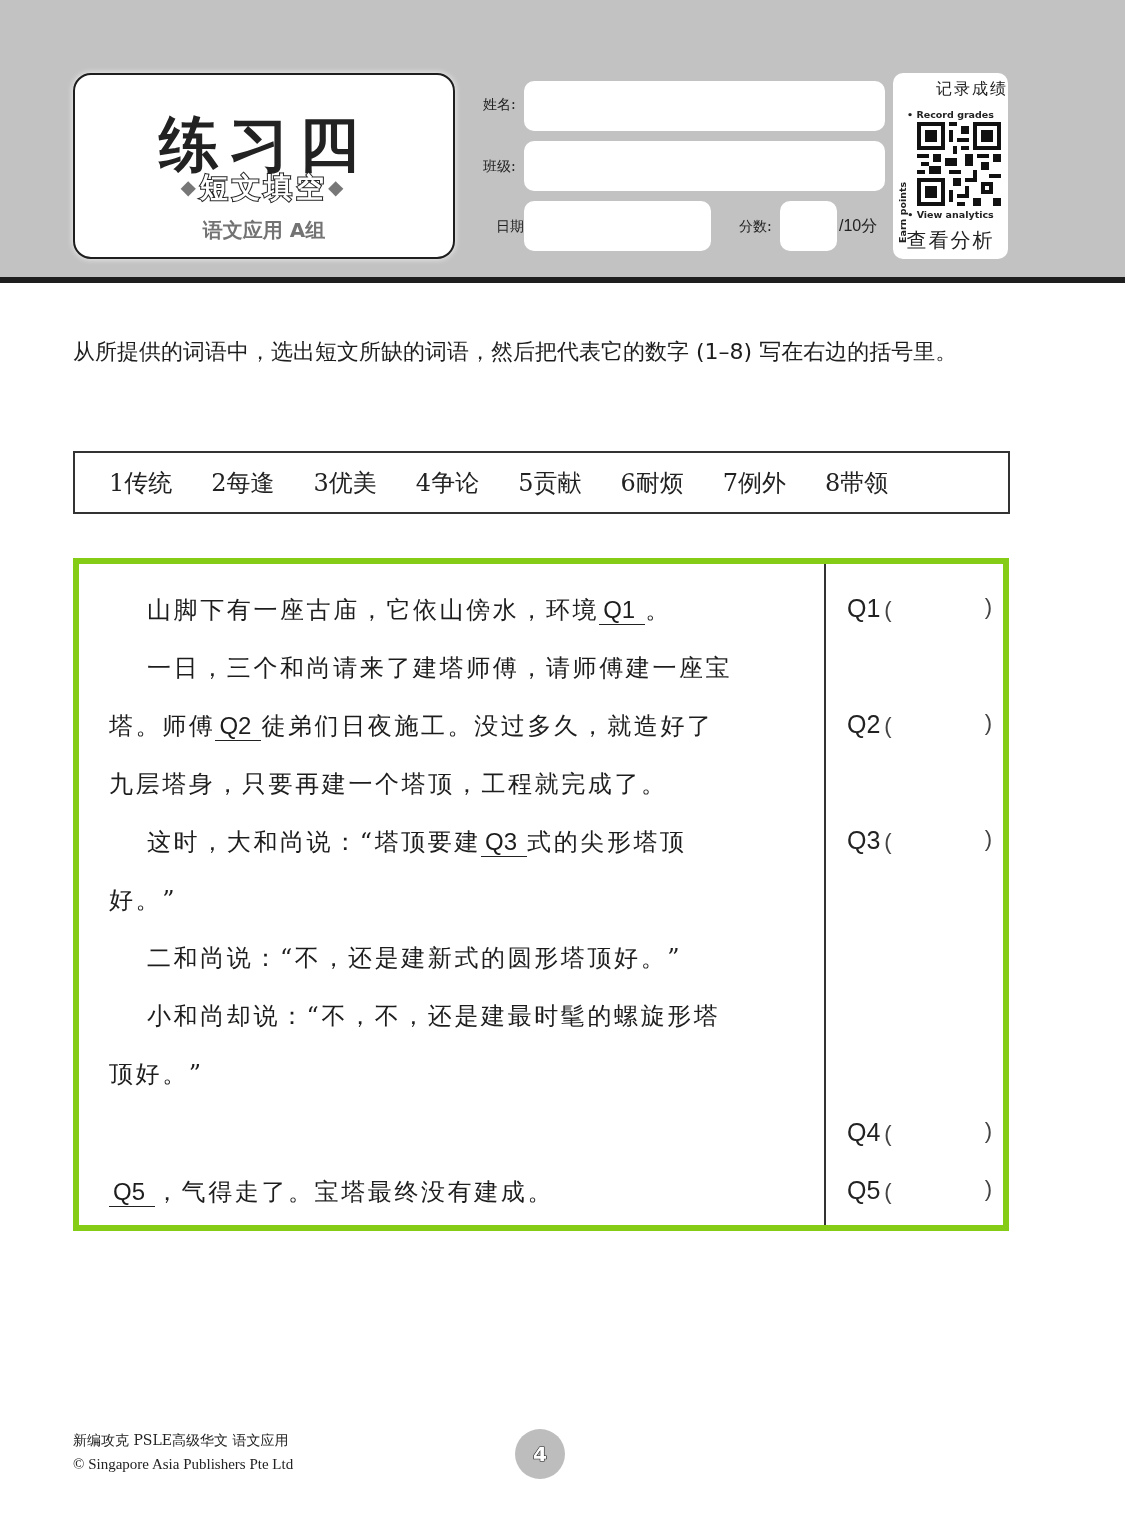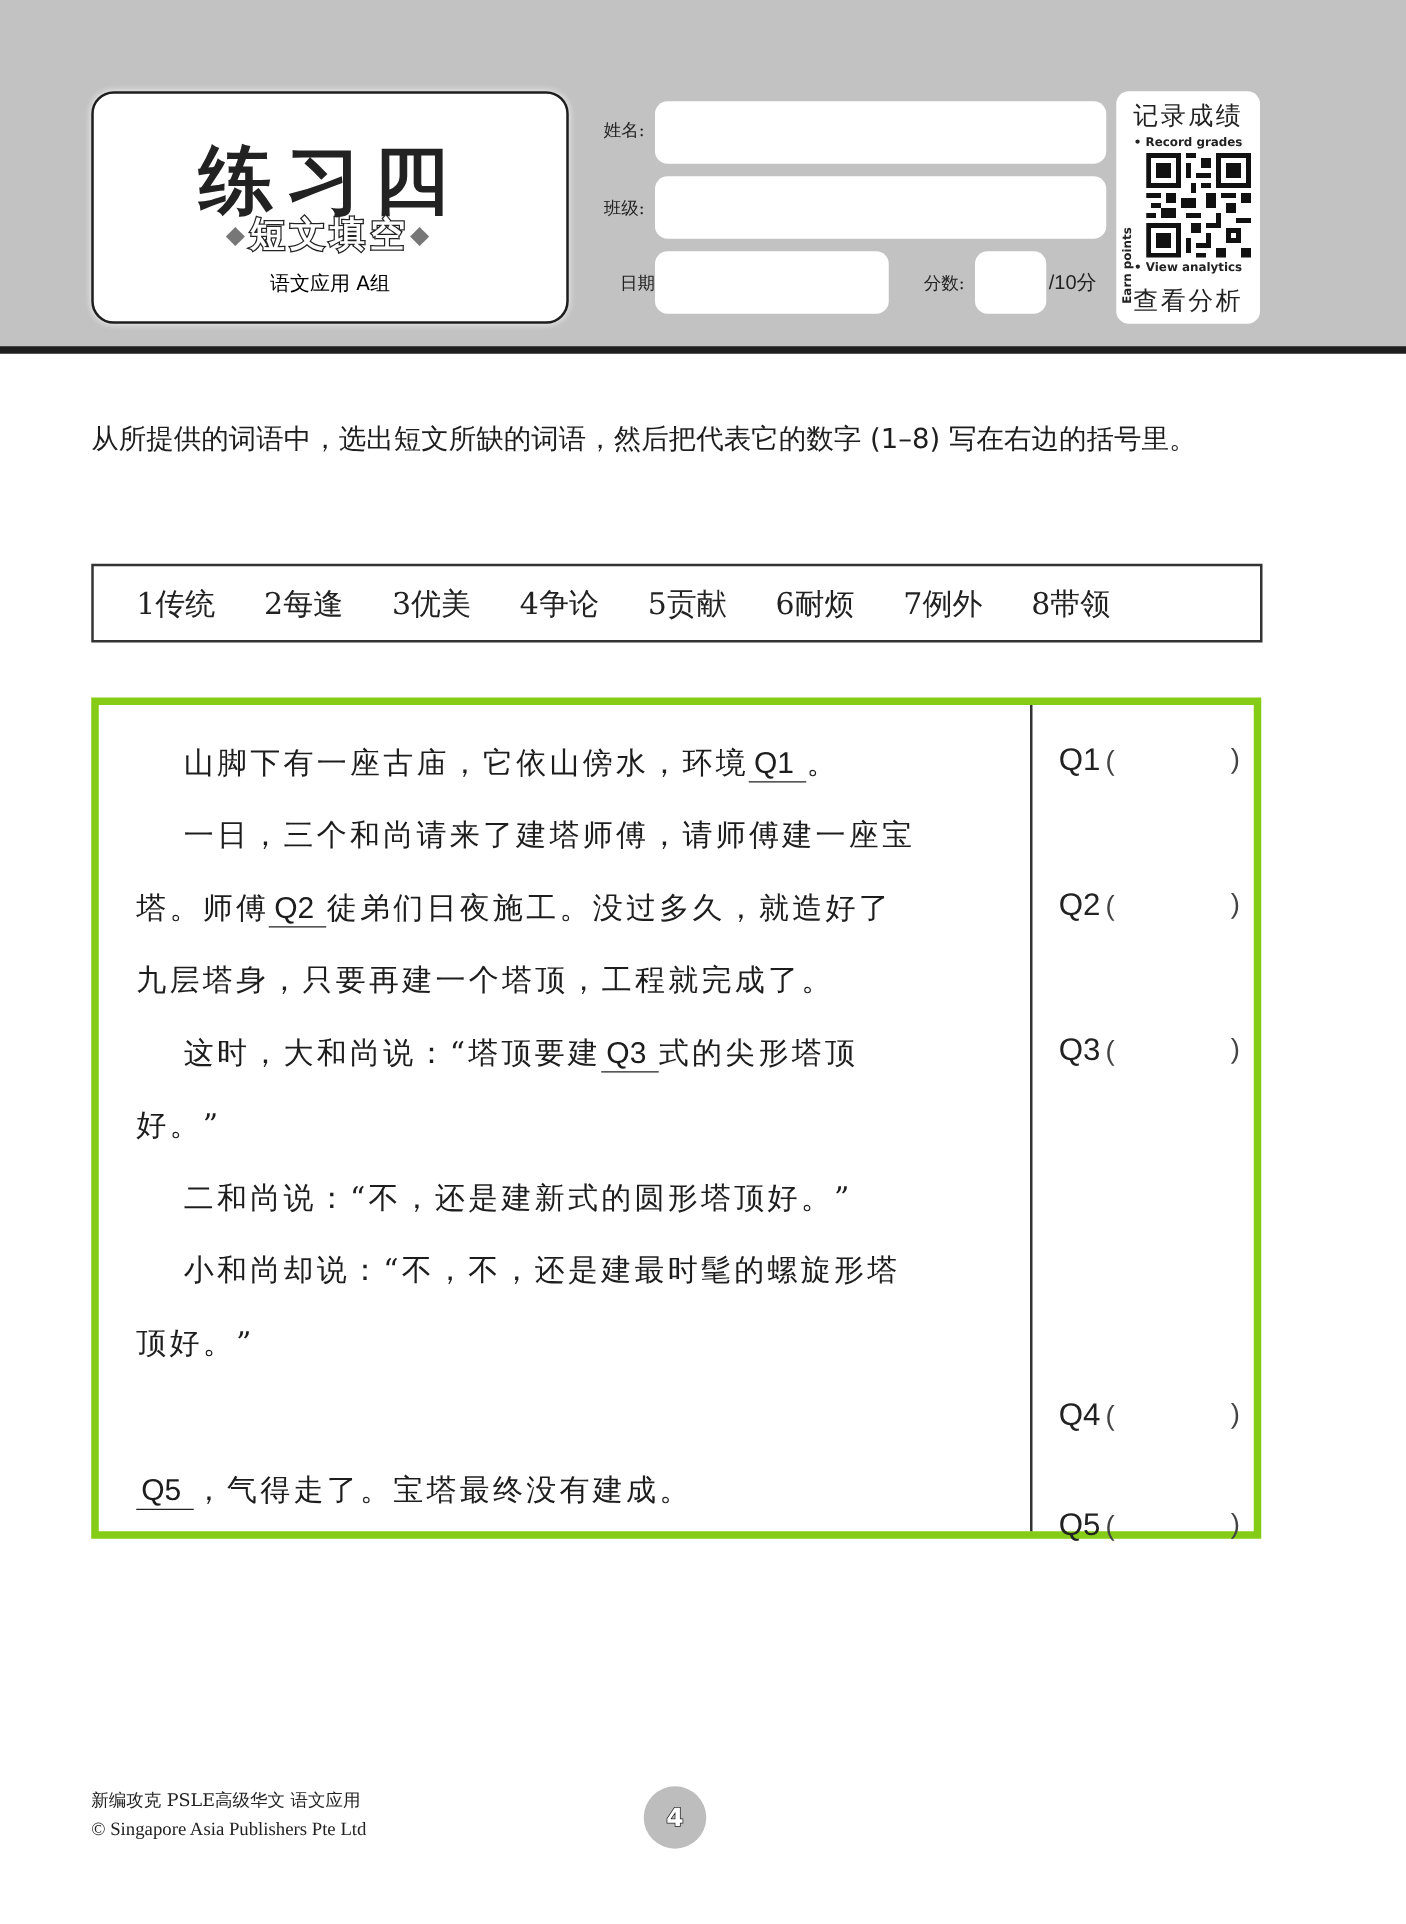--- a/index.html
+++ b/index.html
@@ -11,27 +11,27 @@
   .header-rule { position: absolute; left: 0; top: 277px; width: 1125px; height: 6px; background: #1e1e1e; }
 
   .title-card { position: absolute; left: 73px; top: 73px; width: 382px; height: 186px; background: #fff;
     border: 2px solid #1e1e1e; border-radius: 18px; box-shadow: 0 0 6px rgba(255,255,255,0.8); text-align: center; }
   .title-main { position: absolute; left: 0; right: 0; top: 30px; font-family: "DejaVu Sans", sans-serif;
     font-weight: bold; font-size: 60px; letter-spacing: 10px; color: #222; }
   .title-sub { position: absolute; left: 0; right: 0; top: 94px; font-size: 28px; font-weight: bold; color: #fff;
     -webkit-text-stroke: 2px #222; letter-spacing: 4px; }
   .title-sub .diamond { color: #777; -webkit-text-stroke: 0; font-size: 20px; vertical-align: 3px; }
   .title-sub .sub-text { paint-order: stroke fill; }
-  .title-group { position: absolute; left: 0; right: 0; top: 142px; font-size: 16px; font-weight: normal; color: #000000; }
+  .title-group { position: absolute; left: 0; right: 0; top: 142px; font-size: 20px; font-weight: bold; color: #737373; }
 
   .field-label { position: absolute; font-family: "DejaVu Serif", serif; font-size: 14px; color: #222; }
   .field-box { position: absolute; background: #fff; border-radius: 10px; }
 
   .qr-card { position: absolute; left: 893px; top: 73px; width: 115px; height: 186px; background: #fff; border-radius: 10px; }
-  .qr-top { position: absolute; left: 0; right: 0; top: 6px; text-align: center; font-size: 20px; letter-spacing: 2px; color: #222; }
+  .qr-top { position: absolute; left: 0; right: 0; top: 6px; text-align: right; font-size: 16px; letter-spacing: 2px; color: #222; }
   .qr-bullet { position: absolute; left: 0; right: 0; text-align: center; font-size: 9.5px; font-weight: bold; color: #222; }
   .qr-side { position: absolute; left: 4px; top: 170px; transform-origin: 0 0; transform: rotate(-90deg); font-size: 9.5px; font-weight: bold; color: #222; white-space: nowrap; }
   .qr-code { position: absolute; left: 24px; top: 49px; width: 84px; height: 84px; }
   .qr-bottom { position: absolute; left: 0; right: 0; top: 154px; text-align: center; font-size: 20px; letter-spacing: 2px; color: #222; }
 
   
   .instructions { position: absolute; left: 73px; top: 335px; width: 940px; font-size: 22px; line-height: 34px; color: #1d1d1d; }
 
   
   .word-bank { position: absolute; left: 73px; top: 451px; width: 937px; height: 63px; border: 2px solid #333; display: flex; align-items: center; padding-left: 34px; }
@@ -154,18 +154,18 @@
   <div class="line" style="top:320px;"><span>好。”</span></div>
   <div class="line indent" style="top:378px;"><span>二和尚说：“不，还是建新式的圆形塔顶好。”</span></div>
   <div class="line indent" style="top:436px;"><span>小和尚却说：“不，不，还是建最时髦的螺旋形塔</span></div>
   <div class="line" style="top:494px;"><span>顶好。”</span></div>
   <div class="line" style="top:612px;"><span></span><span class="blank">Q5</span><span>，气得走了。宝塔最终没有建成。</span></div>
 
   <div class="answer" style="top:30px;"><span>Q1</span><span class="paren-open">(</span><span></span><span class="paren-close">)</span></div>
   <div class="answer" style="top:146px;"><span>Q2</span><span class="paren-open">(</span><span></span><span class="paren-close">)</span></div>
   <div class="answer" style="top:262px;"><span>Q3</span><span class="paren-open">(</span><span></span><span class="paren-close">)</span></div>
   <div class="answer" style="top:554px;"><span>Q4</span><span class="paren-open">(</span><span></span><span class="paren-close">)</span></div>
-  <div class="answer" style="top:612px;margin-top:30px;"><span>Q5</span><span class="paren-open">(</span><span></span><span class="paren-close">)</span></div>
+  <div class="answer" style="top:612px;"><span>Q5</span><span class="paren-open">(</span><span></span><span class="paren-close">)</span></div>
 </div>
 
 <div class="footer-book">新编攻克 PSLE高级华文 语文应用</div>
 <div class="footer-copy">© Singapore Asia Publishers Pte Ltd</div>
 <div class="page-badge">4</div>
 
 </body></html>

